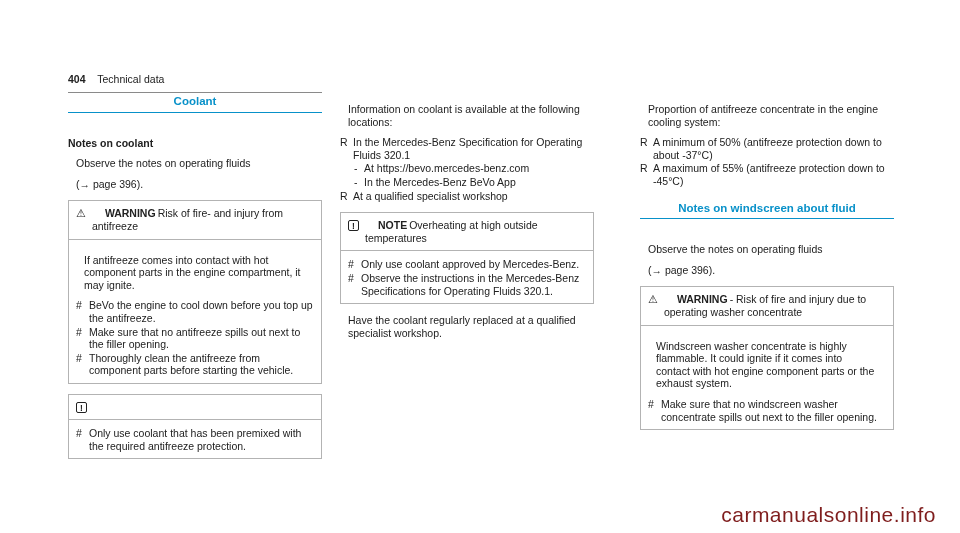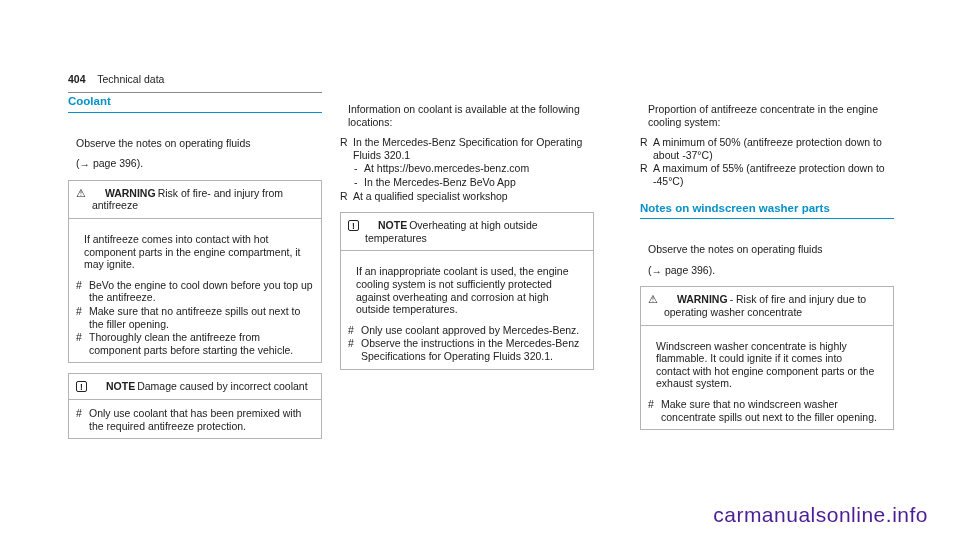--- a/index.html
+++ b/index.html
@@ -22,20 +22,21 @@
     position: absolute; top: 95px; width: 254px;
     font-size: 10.5px; line-height: 12.6px; color: #212121;
   }
   .c1 { left: 68px; }
   .c2 { left: 340px; }
   .c3 { left: 640px; }
   .h-blue {
     color: #0891c9; font-weight: 700; font-size: 11.5px;
     border-bottom: 1px solid #0891c9; padding-bottom: 4px;
     margin: 0 0 24px 0;
+    text-align: center;
   }
   .mt14 { margin-top: 14px; }
   .h-bold { font-weight: 700; margin: 0; }
   .para { margin: 8px; }
   .gap10 { margin-top: 10px; }
   .box { border: 1px solid #b3b3b3; margin-top: 10px; background: #ffffff; }
   .box-head {
     display: flex; gap: 6px; padding: 6px 7px;
     border-bottom: 1px solid #b3b3b3; align-items: flex-start;
   }
@@ -46,36 +47,37 @@
     border: 1px solid #212121; border-radius: 2px;
     font-size: 8.5px; line-height: 10px; text-align: center; font-weight: 700;
   }
   .box-body { padding: 6px 7px; }
   .bullet { display: flex; margin-top: 1px; }
   .bullet .mk { flex: 0 0 13px; }
   .bullet.sub { padding-left: 14px; }
   .bullet.sub .mk { flex: 0 0 10px; }
   .list { margin-top: 2px; }
   .watermark {
-    position: absolute; right: 32px; bottom: 6px;
-    font-size: 21px; color: #4c1d95; letter-spacing: 0.5px;
+    position: absolute; right: 24px; bottom: 6px;
+    font-size: 21px; color: #7f1d1d; letter-spacing: 0.5px;
   }
 </style>
 </head>
 <body>
 
 <div class="page">
 
   <div class="header">
     <span class="pnum">404</span>
     <span>Technical data</span>
   </div>
 
   <div class="col c1">
     <div class="h-blue">Coolant</div>
+    <div class="h-bold">Notes on coolant</div>
     <div class="para">Observe the notes on operating fluids</div>
     <div class="para">(→ page 396).</div>
 
     <div class="box">
       <div class="box-head">
         <span class="w-icon">⚠</span>
         <span><b class="lbl">WARNING</b><span>Risk of fire- and injury from antifreeze</span></span>
       </div>
       <div class="box-body">
         <div class="para">If antifreeze comes into contact with hot component parts in the engine compartment, it may ignite.</div>
@@ -90,21 +92,20 @@
         <div class="bullet">
           <span class="mk">#</span>
           <span>Thoroughly clean the antifreeze from component parts before starting the vehicle.</span>
         </div>
       </div>
     </div>
 
     <div class="box">
       <div class="box-head">
         <span class="n-icon">!</span>
-        <span><b class="lbl">NOTE</b><span>Damage caused by incorrect coolant</span></span>
       </div>
       <div class="box-body">
         <div class="bullet">
           <span class="mk">#</span>
           <span>Only use coolant that has been premixed with the required antifreeze protection.</span>
         </div>
       </div>
     </div>
   </div>
 
@@ -128,48 +129,48 @@
         <span>At a qualified specialist workshop</span>
       </div>
     </div>
 
     <div class="box">
       <div class="box-head">
         <span class="n-icon">!</span>
         <span><b class="lbl">NOTE</b><span>Overheating at high outside temperatures</span></span>
       </div>
       <div class="box-body">
-        <div class="para">If an inappropriate coolant is used, the engine cooling system is not sufficiently protected against overheating and corrosion at high outside temperatures.</div>
         <div class="bullet">
           <span class="mk">#</span>
           <span>Only use coolant approved by Mercedes-Benz.</span>
         </div>
         <div class="bullet">
           <span class="mk">#</span>
           <span>Observe the instructions in the Mercedes-Benz Specifications for Operating Fluids 320.1.</span>
         </div>
       </div>
     </div>
 
+    <div class="para gap10">Have the coolant regularly replaced at a qualified specialist workshop.</div>
   </div>
 
   <div class="col c3">
     <div class="para">Proportion of antifreeze concentrate in the engine cooling system:</div>
     <div class="list">
       <div class="bullet">
         <span class="mk">R</span>
         <span>A minimum of 50% (antifreeze protection down to about -37°C)</span>
       </div>
       <div class="bullet">
         <span class="mk">R</span>
         <span>A maximum of 55% (antifreeze protection down to -45°C)</span>
       </div>
     </div>
 
-    <div class="h-blue mt14">Notes on windscreen washer parts</div>
+    <div class="h-blue mt14">Notes on windscreen about fluid</div>
     <div class="para">Observe the notes on operating fluids</div>
     <div class="para">(→ page 396).</div>
 
     <div class="box">
       <div class="box-head">
         <span class="w-icon">⚠</span>
         <span><b class="lbl">WARNING</b><span>- Risk of fire and injury due to operating washer concentrate</span></span>
       </div>
       <div class="box-body">
         <div class="para">Windscreen washer concentrate is highly flammable. It could ignite if it comes into contact with hot engine component parts or the exhaust system.</div>

